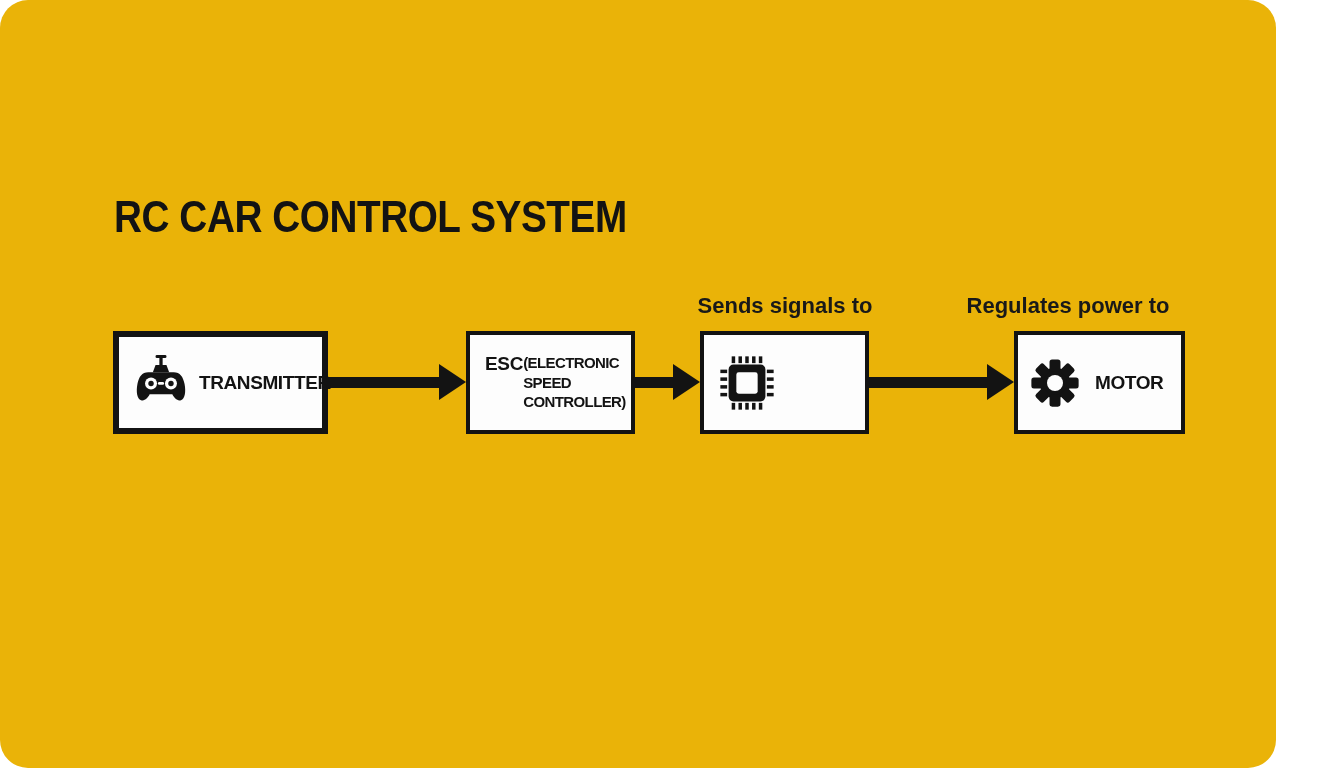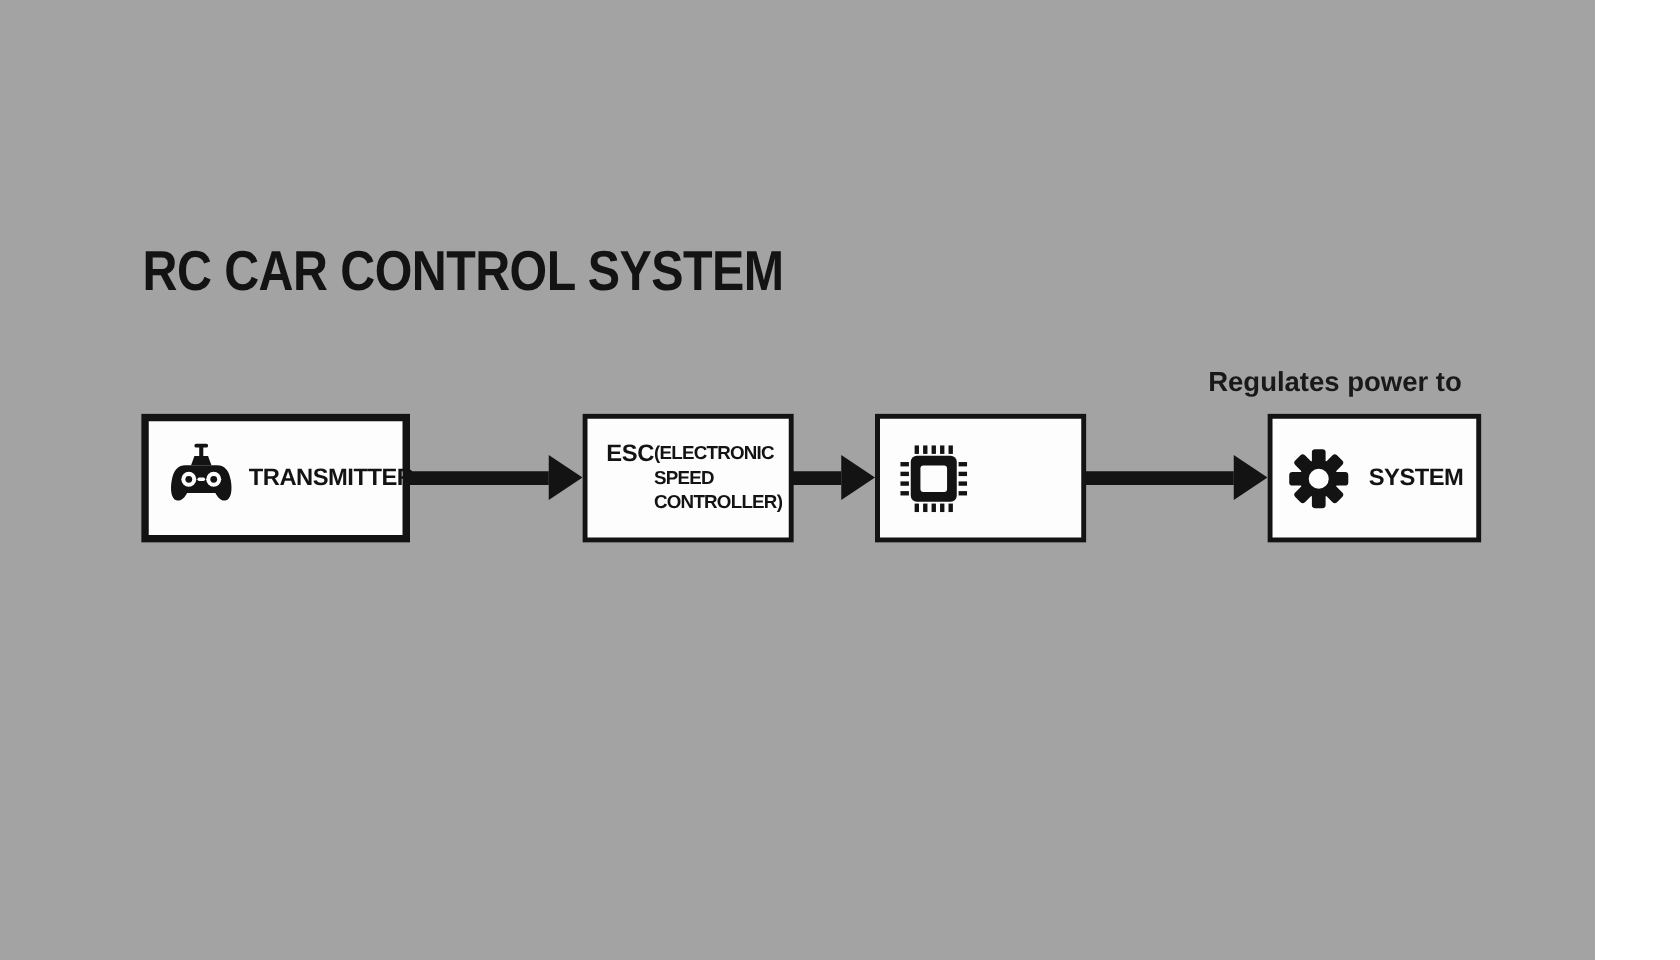--- a/index.html
+++ b/index.html
@@ -1,24 +1,25 @@
 <!DOCTYPE html>
 <html><head>
 <meta charset="utf-8">
 <style>
   html, body { margin: 0; padding: 0; }
   body { background: #ffffff; }
   #canvas {
     position: relative;
     width: 1276px;
     height: 768px;
-    background: #a3a3a3;
+    background: #eab308;
     overflow: hidden;
     font-family: "Liberation Sans", sans-serif;
     color: #131313;
+    border-radius: 28px;
   }
   .title {
     position: absolute;
     left: 114px;
     top: 194px;
     margin: 0;
     font-size: 45px;
     font-weight: bold;
     letter-spacing: -0.5px;
     line-height: 1;
@@ -87,20 +88,21 @@
   #edge-label-motor { left: 1068px; text-align: center; }
   .icon { display: block; flex: 0 0 auto; }
 </style>
 </head>
 <body>
 
 <div id="canvas">
 
   <h1 class="title">RC CAR CONTROL SYSTEM</h1>
 
+  <div class="edge-label" id="edge-label-chip">Sends signals to</div>
   <div class="edge-label" id="edge-label-motor">Regulates power to</div>
 
   <div class="node thick" id="node-transmitter">
     <svg class="icon" width="58" height="58" viewBox="0 0 64 64" aria-hidden="true">
       <g fill="#131313">
         <rect x="26" y="1" width="12" height="3.5" rx="1.5"></rect>
         <rect x="30.2" y="3" width="3.6" height="10"></rect>
         <path d="M26 12 L38 12 L41 20 L23 20 Z"></path>
         <path d="M18 20 L46 20 C53 20 56.5 25 58 33 C59.6 41.5 58.5 49.5 54 51
                  C50 52.3 46.5 48.5 44.5 44.5 L19.5 44.5 C17.5 48.5 14 52.3 10 51
@@ -173,16 +175,16 @@
         <rect x="25.5" y="4" width="13" height="14" rx="3" transform="rotate(45 32 32)"></rect>
         <rect x="25.5" y="4" width="13" height="14" rx="3" transform="rotate(90 32 32)"></rect>
         <rect x="25.5" y="4" width="13" height="14" rx="3" transform="rotate(135 32 32)"></rect>
         <rect x="25.5" y="4" width="13" height="14" rx="3" transform="rotate(180 32 32)"></rect>
         <rect x="25.5" y="4" width="13" height="14" rx="3" transform="rotate(225 32 32)"></rect>
         <rect x="25.5" y="4" width="13" height="14" rx="3" transform="rotate(270 32 32)"></rect>
         <rect x="25.5" y="4" width="13" height="14" rx="3" transform="rotate(315 32 32)"></rect>
       </g>
       <circle cx="32" cy="32" r="9.5" fill="#fdfdfd"></circle>
     </svg>
-    <span class="node-label">SYSTEM</span>
+    <span class="node-label">MOTOR</span>
   </div>
 
 </div>
 
 </body></html>

